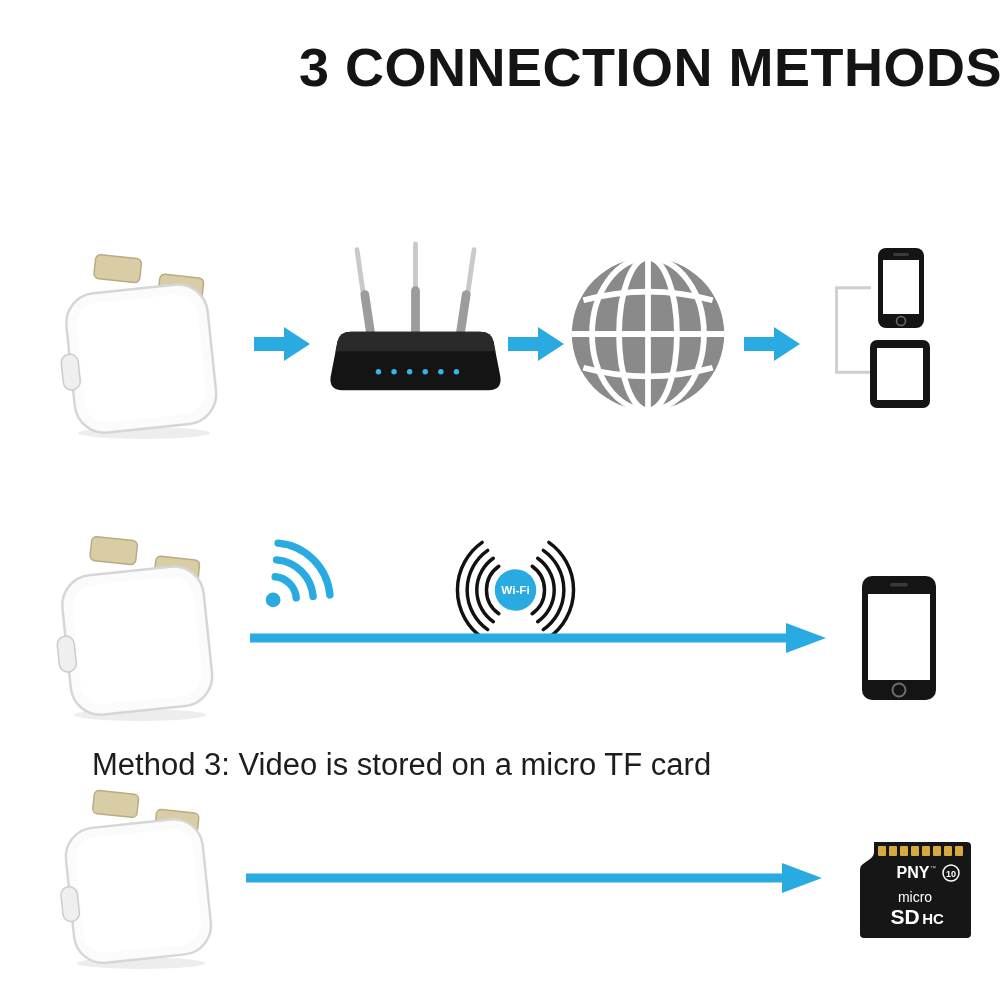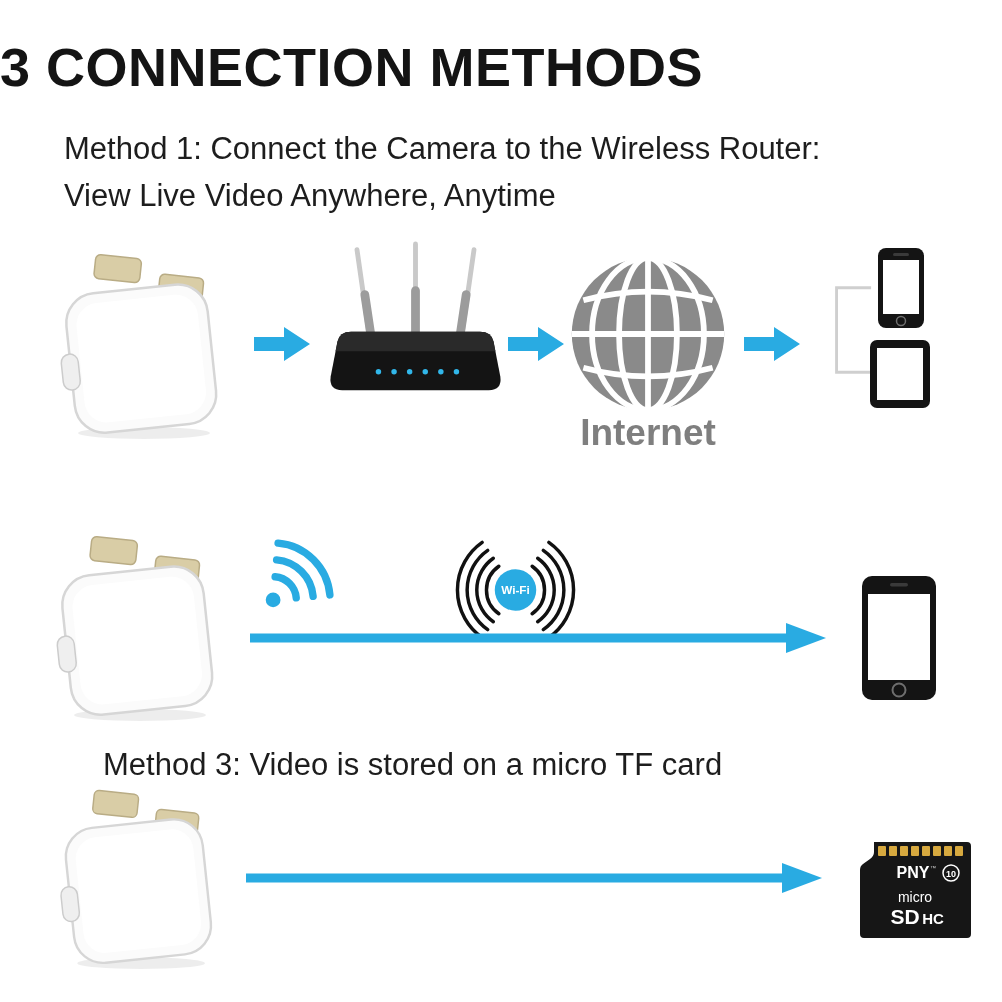--- a/index.html
+++ b/index.html
@@ -1,21 +1,21 @@
 <!DOCTYPE html>
 <html><head>
 <meta charset="utf-8">
 <style>
   * { margin:0; padding:0; box-sizing:border-box; }
   html,body { background:#ffffff; }
   body { font-family:"Liberation Sans", sans-serif; color:#1d1d1d; }
   .canvas { position:relative; width:1002px; height:1002px; background:#ffffff; overflow:hidden; margin:0 auto; }
   .abs { position:absolute; }
   .title {
-    top:36px; left:0; width:1002px; text-align:left;
+    top:36px; left:0; width:1002px; text-align:right;
     font-size:54px; font-weight:600; letter-spacing:.5px; color:#141414;
     font-family:"Liberation Sans", sans-serif;
   }
   .method-heading {
     font-size:31px; line-height:1.5; color:#1d1d1d; white-space:nowrap;
     font-family:"Liberation Sans", sans-serif;
   }
   .internet-label {
     width:200px; text-align:center; font-size:37px; font-weight:bold; color:#7f7f7f;
   }
@@ -46,24 +46,20 @@
       </g>
       <g id="long-arrow-sym">
         <line x1="2" y1="18" x2="542" y2="18" stroke="#29abe2" stroke-width="9"></line>
         <polygon points="538,3 578,18 538,33" fill="#29abe2"></polygon>
       </g>
     </defs>
   </svg>
 
   <div class="abs title">3 CONNECTION METHODS</div>
 
-  <div class="abs method-heading" style="left:64px; top:126px;">
-    <div>Method 1: Connect the Camera to the Wireless Router:</div>
-    <div>View Live Video Anywhere, Anytime</div>
-  </div>
 
   <svg class="abs" style="left:52px; top:246px;" width="190" height="195" viewBox="0 0 190 195">
       <use href="#plug-sym"></use>
     </svg>
 
   <svg class="abs" style="left:254px; top:324px;" width="58" height="40" viewBox="0 0 58 40">
       <use href="#arrow-sym"></use>
     </svg>
 
   <svg class="abs" style="left:318px; top:236px;" width="195" height="166" viewBox="0 0 200 170">
@@ -97,21 +93,20 @@
     <circle cx="85" cy="85" r="79" fill="#8a8a8a"></circle>
     <g stroke="#ffffff" stroke-width="6" fill="none">
       <ellipse cx="85" cy="85" rx="30" ry="79"></ellipse>
       <ellipse cx="85" cy="85" rx="58" ry="79"></ellipse>
       <line x1="85" y1="6" x2="85" y2="164"></line>
       <line x1="6" y1="85" x2="164" y2="85"></line>
       <path d="M18,50 Q85,32 152,50"></path>
       <path d="M18,120 Q85,138 152,120"></path>
     </g>
   </svg>
-  <div class="abs internet-label" style="left:548px; top:412px;">Internet</div>
 
   <svg class="abs" style="left:744px; top:324px;" width="58" height="40" viewBox="0 0 58 40">
       <use href="#arrow-sym"></use>
     </svg>
 
   <svg class="abs" style="left:826px; top:282px;" width="48" height="96" viewBox="0 0 48 100">
     <path d="M46,6 H10 V94 H46" stroke="#cfcfcf" stroke-width="3" fill="none"></path>
   </svg>
 
   <svg class="abs" style="left:876px; top:246px;" width="50" height="84" viewBox="0 0 50 84">
@@ -159,21 +154,21 @@
       <use href="#long-arrow-sym"></use>
     </svg>
 
   <svg class="abs" style="left:860px; top:574px;" width="78" height="128" viewBox="0 0 78 128">
     <rect x="2" y="2" width="74" height="124" rx="10" fill="#141414"></rect>
     <rect x="8" y="20" width="62" height="86" fill="#ffffff"></rect>
     <rect x="30" y="9" width="18" height="3.5" rx="1.75" fill="#3a3a3a"></rect>
     <circle cx="39" cy="116" r="6.5" fill="#141414" stroke="#6e6e6e" stroke-width="2"></circle>
   </svg>
 
-  <div class="abs method-heading" style="left:103px; top:742px;">Method 3: Video is stored on a micro TF card</div>
+  <div class="abs method-heading" style="left:92px; top:742px;">Method 3: Video is stored on a micro TF card</div>
 
   <svg class="abs" style="left:52px; top:782px;" width="184" height="189" viewBox="0 0 190 195">
       <use href="#plug-sym"></use>
     </svg>
 
   <svg class="abs" style="left:244px; top:860px;" width="580" height="36" viewBox="0 0 580 36">
       <use href="#long-arrow-sym"></use>
     </svg>
 
   <svg class="abs" style="left:858px; top:840px;" width="115" height="100" viewBox="0 0 115 100">

